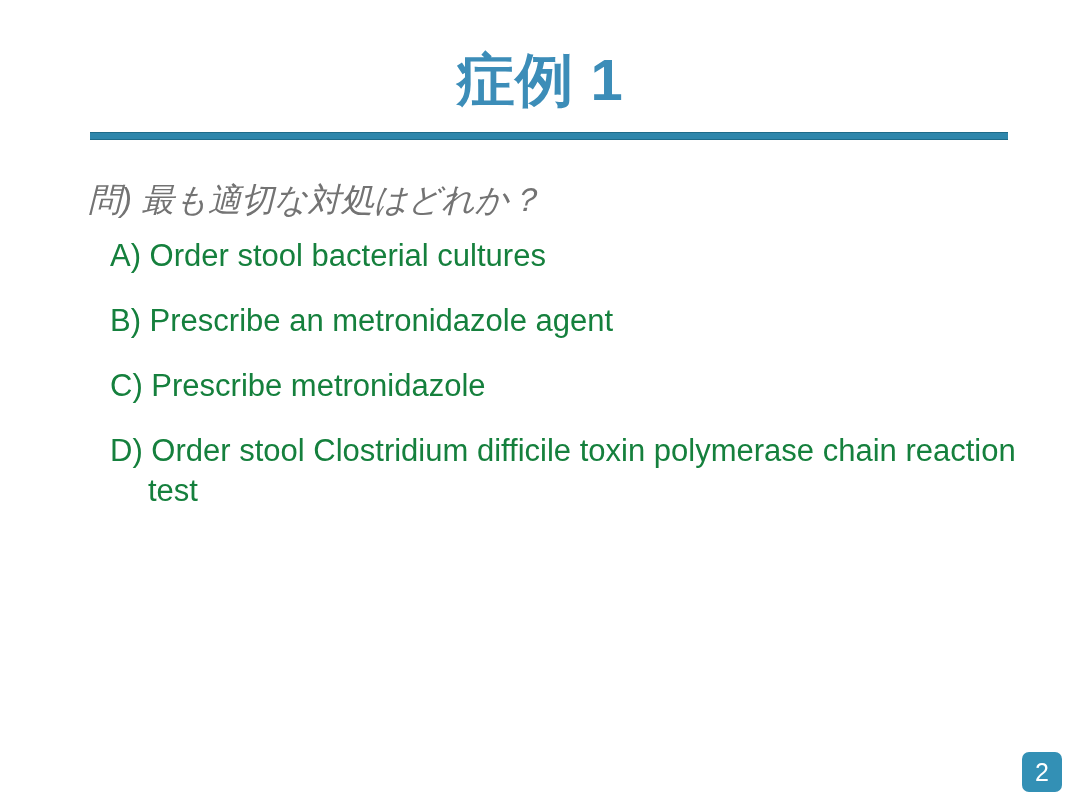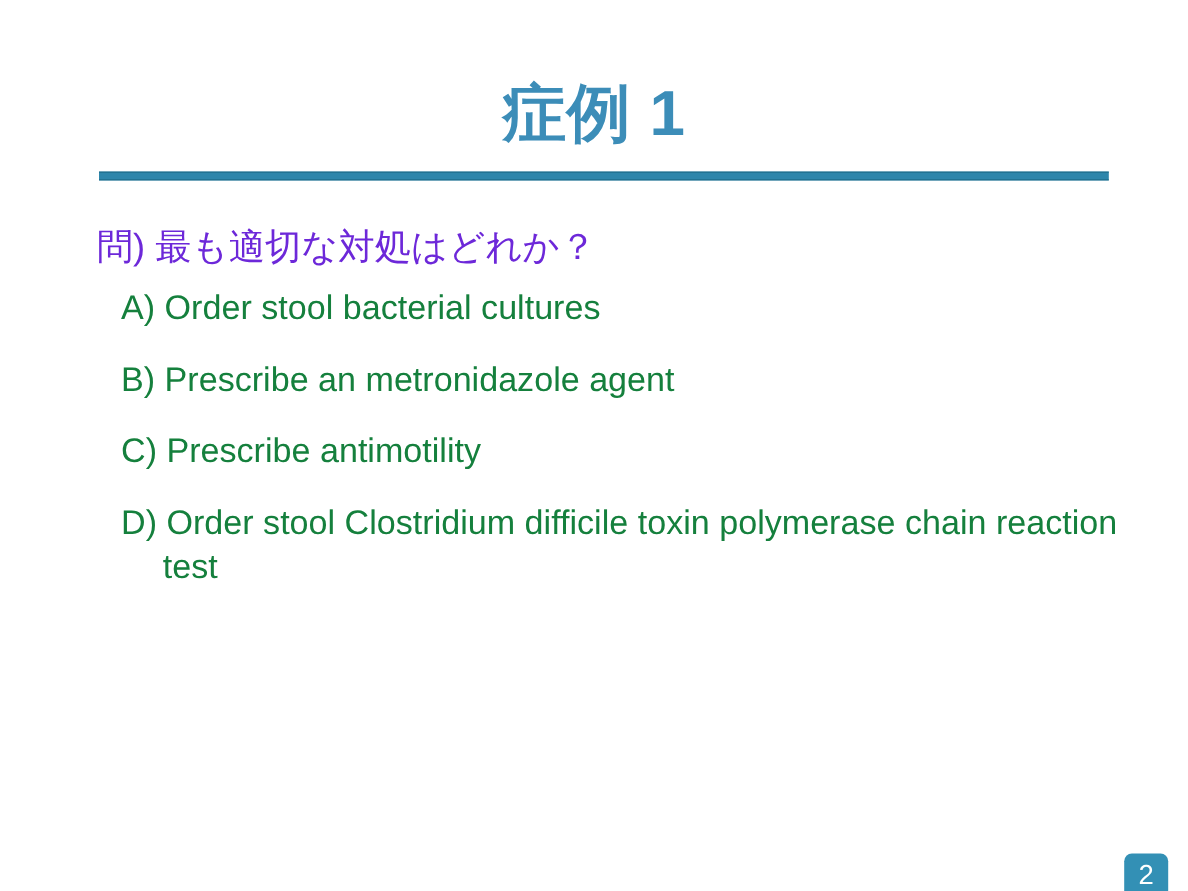--- a/index.html
+++ b/index.html
@@ -12,21 +12,20 @@
     height: 810px;
     font-family: "Liberation Sans", "DejaVu Sans", sans-serif;
     overflow: hidden;
   }
   .slide {
     position: relative;
     width: 1080px;
     height: 644px;
     background: #ffffff;
     box-sizing: border-box;
-    margin-top: 24px;
   }
 
   
   .slide-title {
     position: absolute;
     left: 0;
     top: 44px;
     width: 1080px;
     text-align: center;
     font-size: 58px;
@@ -53,23 +52,24 @@
   
   .body-block {
     position: absolute;
     left: 88px;
     top: 178px;
     width: 930px;
   }
   .question-line {
     font-size: 33px;
     line-height: 44px;
-    color: #6d28d9;
+    color: #737373;
     margin: 0 0 14px 0;
     white-space: nowrap;
+    font-style: italic;
   }
   .options {
     margin: 0;
     padding: 0;
     list-style: none;
   }
   .option-item {
     position: relative;
     font-size: 31px;
     line-height: 40px;
@@ -107,21 +107,21 @@
 
   <div class="title-rule"></div>
 
   <div class="body-block">
 
     <p class="question-line">問) 最も適切な対処はどれか？</p>
 
     <ul class="options">
       <li class="option-item">A) Order stool bacterial cultures</li>
       <li class="option-item">B) Prescribe an metronidazole agent</li>
-      <li class="option-item">C) Prescribe antimotility</li>
+      <li class="option-item">C) Prescribe metronidazole</li>
       <li class="option-item">D) Order stool Clostridium difficile toxin polymerase chain reaction test</li>
     </ul>
 
   </div>
 
   <div class="page-badge">2</div>
 
 </div>
 
 </body></html>

